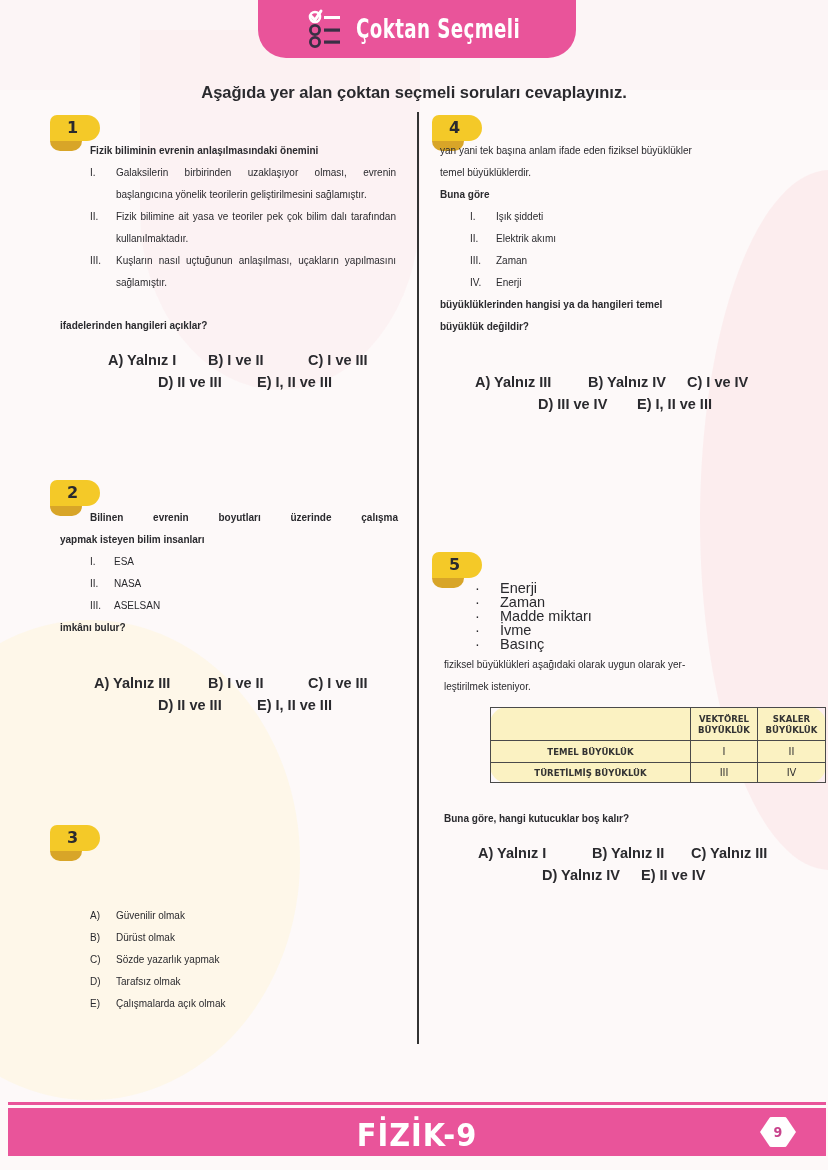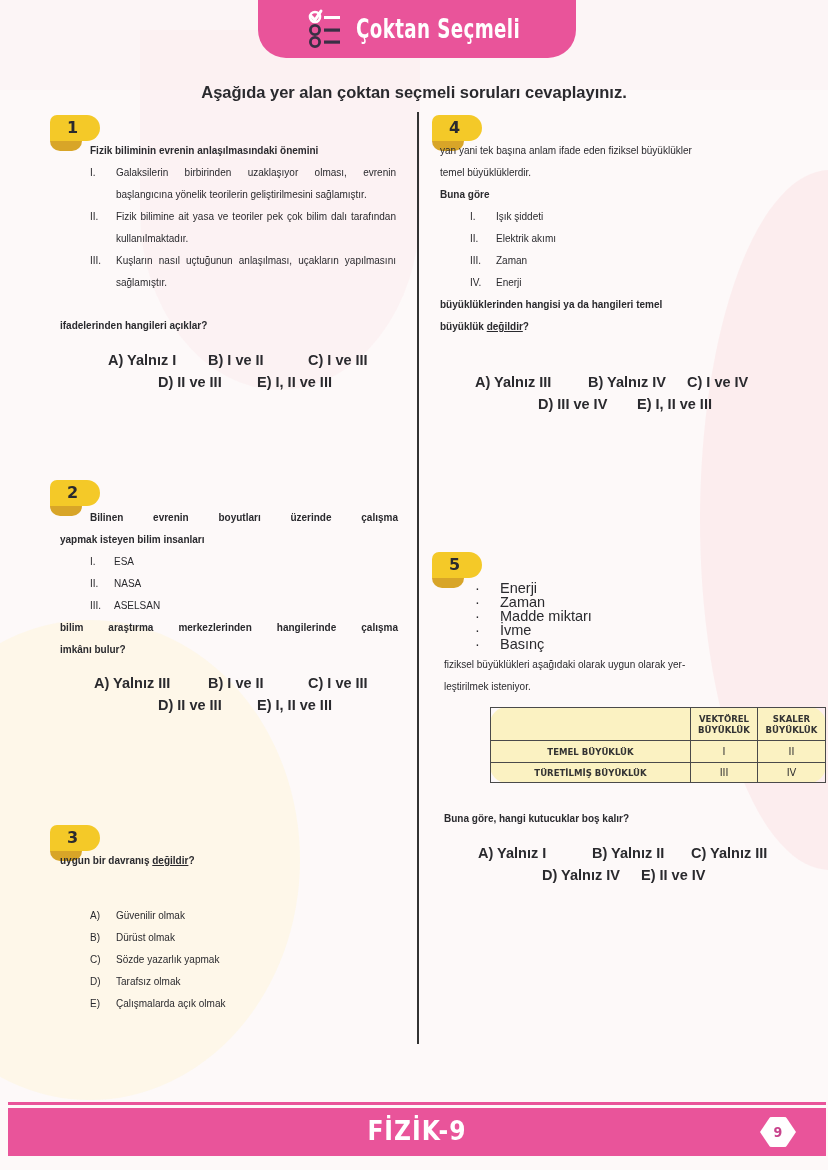--- a/index.html
+++ b/index.html
@@ -49,21 +49,21 @@
   }
   .qnum .num {
     position: absolute; left: 17px; top: 3px; font-family: "DejaVu Sans", sans-serif; font-weight: bold; font-size: 16px; color: #2a2a2e;
   }
 
   .block { position: absolute; font-size: 10px; line-height: 22px; }
   .bold { font-weight: bold; }
   .roman { display: flex; }
   .roman .rn { width: 26px; flex-shrink: 0; }
   .roman .rt { flex: 1; text-align: justify; }
-  .u { text-decoration: underline; }
+  .u { }
 
   .choices { position: absolute; font-size: 14.5px; line-height: 22px; }
   .choices .row { display: flex; }
   .choices span { display: inline-block; font-weight: bold; }
 
   .bullets { position: absolute; font-size: 14.5px; line-height: 14px; }
   .bullets .b { display: flex; }
   .bullets .dot { width: 25px; text-align: left; padding-left: 0; }
 
   table.q5 {
@@ -74,21 +74,21 @@
   }
   table.q5 td { border: 1.5px solid #4a4a4a; text-align: center; vertical-align: middle; font-weight: bold; color: #333; }
   table.q5 td.val { font-weight: normal; font-size: 11px; }
 
   .footer-line { position: absolute; left: 8px; top: 1102px; width: 818px; height: 3px; background: #e9549a; }
   .footer {
     position: absolute; left: 8px; top: 1108px; width: 818px; height: 48px; background: #e9549a;
   }
   .footer-title {
     position: absolute; left: 0; width: 818px; top: 8px; text-align: center; color: #fff;
-    font-family: "DejaVu Sans Condensed", "DejaVu Sans", sans-serif; font-weight: bold; font-size: 26px; letter-spacing: 1px;
+    font-family: "DejaVu Sans Condensed", "DejaVu Sans", sans-serif; font-weight: bold; font-size: 32px; letter-spacing: 1px;
   }
   .page-badge {
     position: absolute; left: 752px; top: 9px; width: 36px; height: 30px;
     background: #fff; border-radius: 12px;
     clip-path: polygon(28% 0, 72% 0, 100% 50%, 72% 100%, 28% 100%, 0 50%);
     display: flex; align-items: center; justify-content: center;
   }
   .page-badge span { color: #c8438c; font-weight: bold; font-size: 14px; font-family: "DejaVu Sans Condensed", "DejaVu Sans", sans-serif; }
 </style>
 </head>
@@ -164,42 +164,40 @@
     <span>ESA</span>
   </div>
   <div class="roman" style="padding-left:30px;">
     <span class="rn" style="width:24px">II.</span>
     <span>NASA</span>
   </div>
   <div class="roman" style="padding-left:30px;">
     <span class="rn" style="width:24px">III.</span>
     <span>ASELSAN</span>
   </div>
-  <div class="bold" style="text-align:justify;text-align-last:justify;">bilim araştırma merkezlerinden hangilerinde çalışma</div>
   <div class="bold">imkânı bulur?</div>
 </div>
 <div class="choices" style="left:94px;top:672px;">
   <div class="row">
     <span style="width:114px">A) Yalnız III</span>
     <span style="width:100px">B) I ve II</span>
     <span>C) I ve III</span>
   </div>
   <div class="row" style="padding-left:64px">
     <span style="width:99px">D) II ve III</span>
     <span>E) I, II ve III</span>
   </div>
 </div>
 
 <div class="qnum" style="left:50px;top:825px;">
   <div class="tab-bottom"></div>
     <div class="tab-top"></div>
   <div class="num">3</div>
 </div>
 <div class="block" style="left:60px;top:850px;width:334px;">
-  <div class="bold"><span>uygun bir davranış </span><span class="u">değildir</span><span>?</span></div>
 </div>
 <div class="block" style="left:90px;top:905px;">
   <div class="roman">
       <span class="rn">A)</span>
       <span>Güvenilir olmak</span>
     </div>
   <div class="roman">
       <span class="rn">B)</span>
       <span>Dürüst olmak</span>
     </div>

